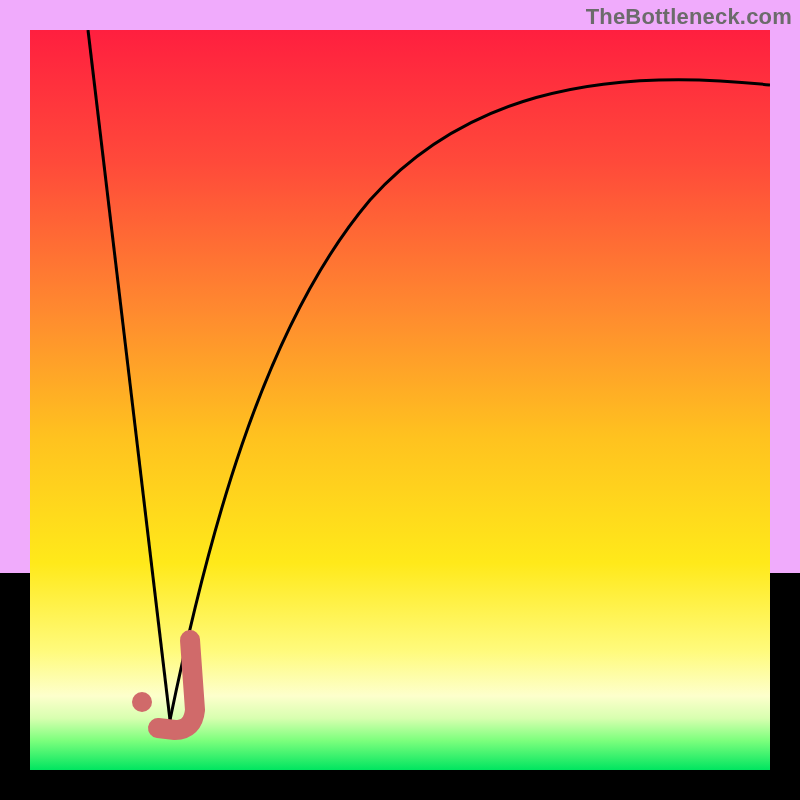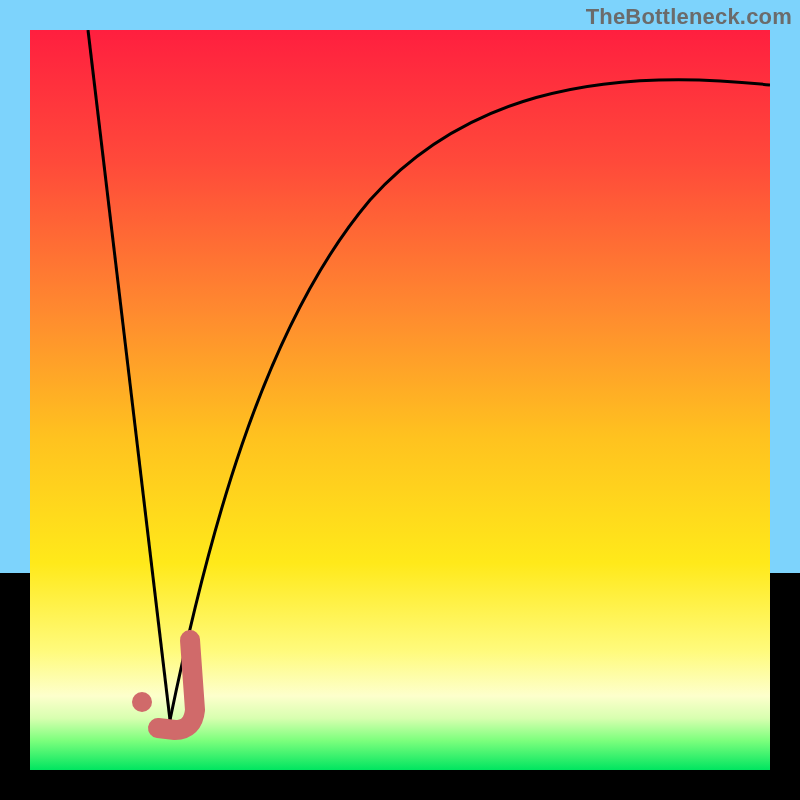--- a/index.html
+++ b/index.html
@@ -7,21 +7,21 @@
     padding: 0;
     width: 800px;
     height: 800px;
     background: #000;
     overflow: hidden;
   }
   .frame {
     position: relative;
     width: 800px;
     height: 573px;
-    background: #7dd3fc;
+    background: #f0abfc;
   }
   .plot-area {
     position: absolute;
     left: 30px;
     top: 30px;
     width: 740px;
     height: 740px;
   }
   .gradient-bg {
     position: absolute;

